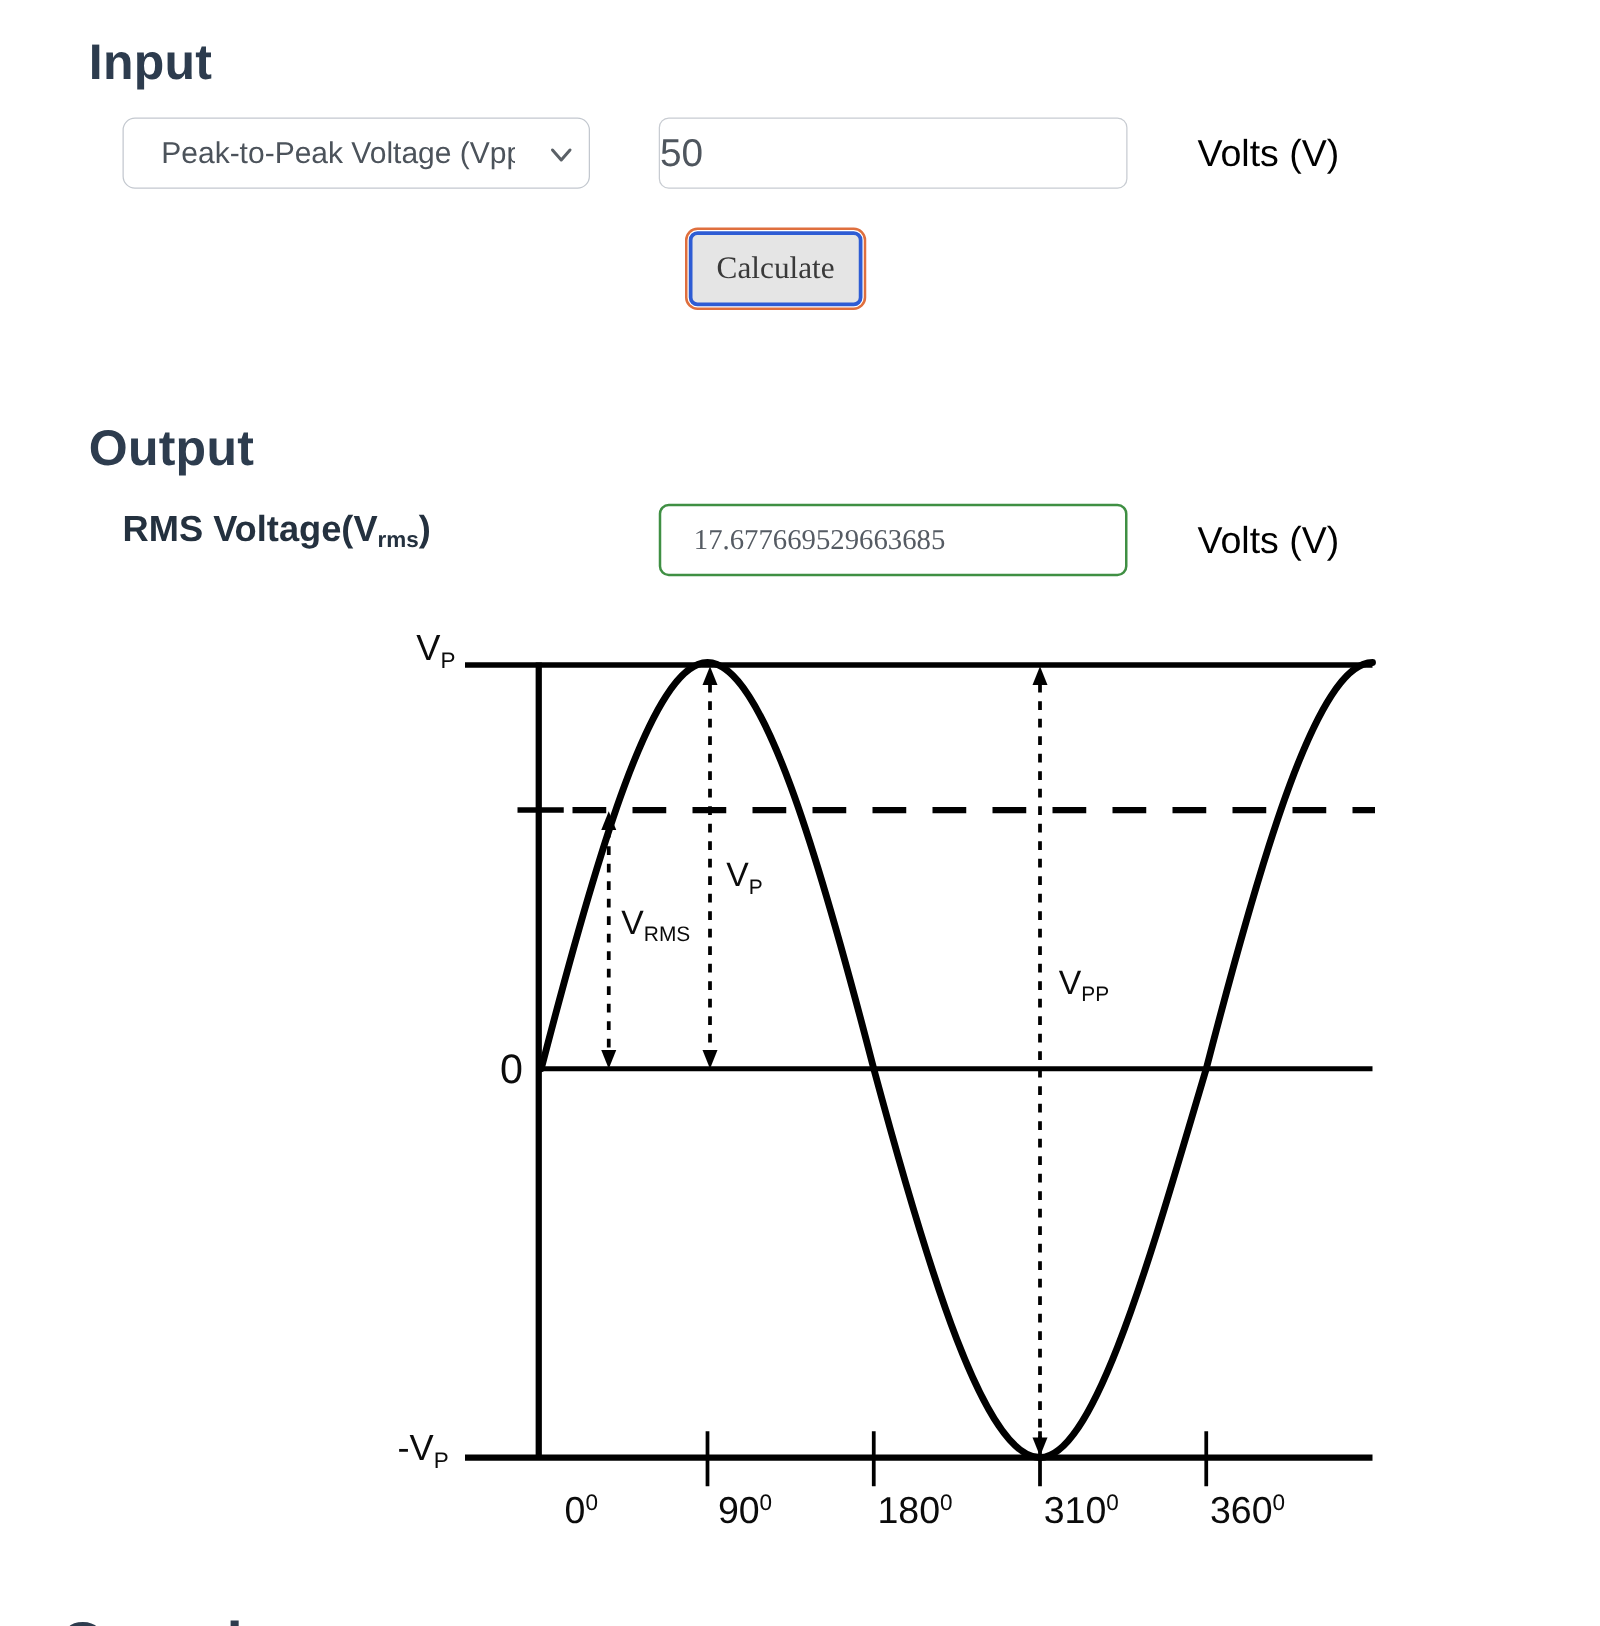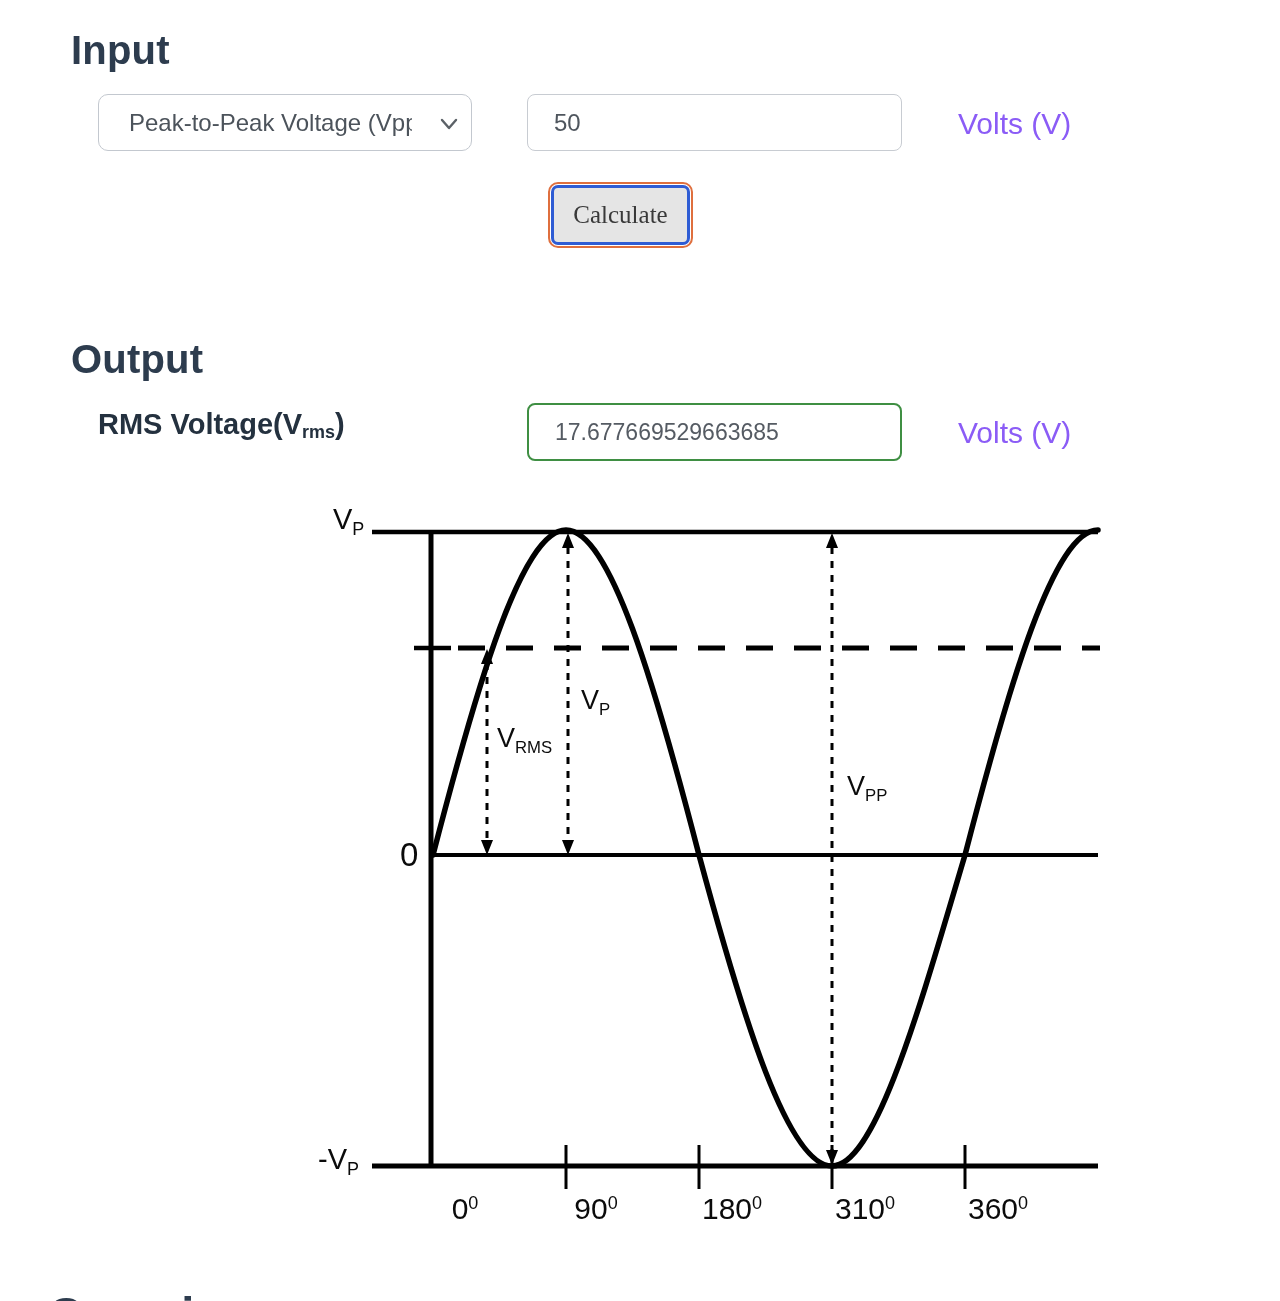--- a/index.html
+++ b/index.html
@@ -15,28 +15,28 @@
   .select-box { position:absolute; left:98px; top:94px; width:374px; height:57px;
                 background:#fff; border:1px solid #c3c8cf; border-radius:10px;
                 display:flex; align-items:center; cursor:pointer; }
   .select-text { display:block; margin-left:30px; width:283px; overflow:hidden;
                  white-space:nowrap; font-size:24px; color:#4c535b; }
   .chevron { position:absolute; right:9px; top:16px; width:26px; height:26px; color:#5b6167; }
 
   
   .value-input { position:absolute; left:527px; top:94px; width:375px; height:57px;
                  border:1px solid #c8ccd2; border-radius:8px; background:#fff;
-                 font-family:"Liberation Sans",sans-serif; font-size:24px; color:#4f565e;
-                 padding-left:26px; outline:none; }
+                 font-family:"Liberation Sans",sans-serif; font-size:31px; color:#4f565e;
+                 outline:none; }
   .rms-output  { position:absolute; left:527px; top:403px; width:375px; height:58px;
                  border:2px solid #3f8f43; border-radius:8px; background:#fff;
-                 font-family:Liberation Sans, sans-serif; font-size:23px; color:#555b63;
+                 font-family:Liberation Serif, serif; font-size:23px; color:#555b63;
                  padding-left:26px; outline:none; }
 
-  .unit { position:absolute; left:958px; font-size:30px; color:#8b5cf6; }
+  .unit { position:absolute; left:958px; font-size:30px; color:#000000; }
   .unit1 { top:107px; }
   .unit2 { top:416px; }
 
   .calc-btn { position:absolute; left:551px; top:185px; width:139px; height:60px;
               background:linear-gradient(135deg,#e074446 0%,#dc6b3c 0%,#d8653a 100%);
               background-color:#e5e5e5;
               border:3px solid #2e5cd4; border-radius:7px;
               outline:2px solid #df6f3e; outline-offset:1px;
               font-family:Liberation Serif, serif; font-size:25px; color:#393939;
               cursor:pointer; }

